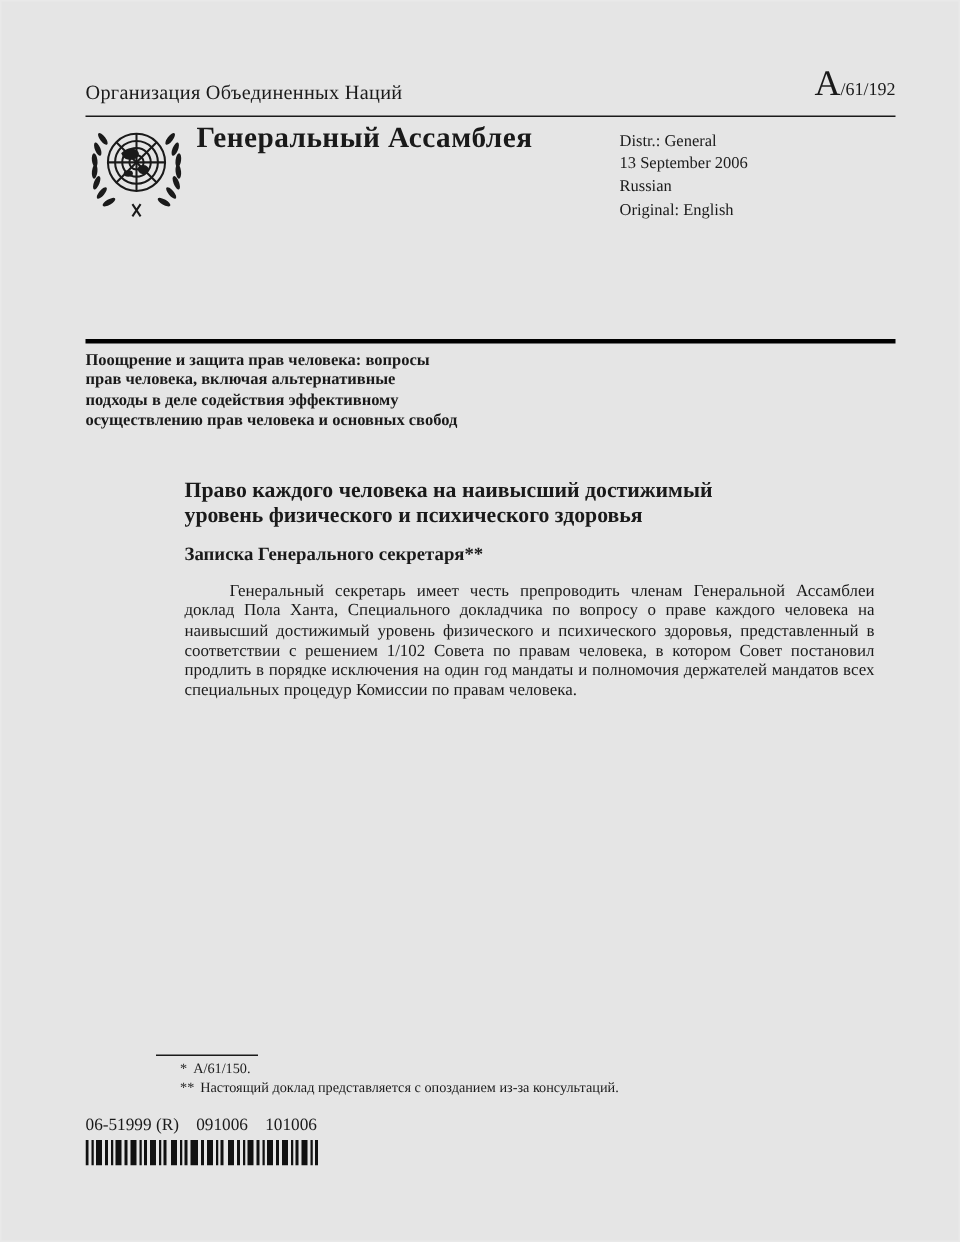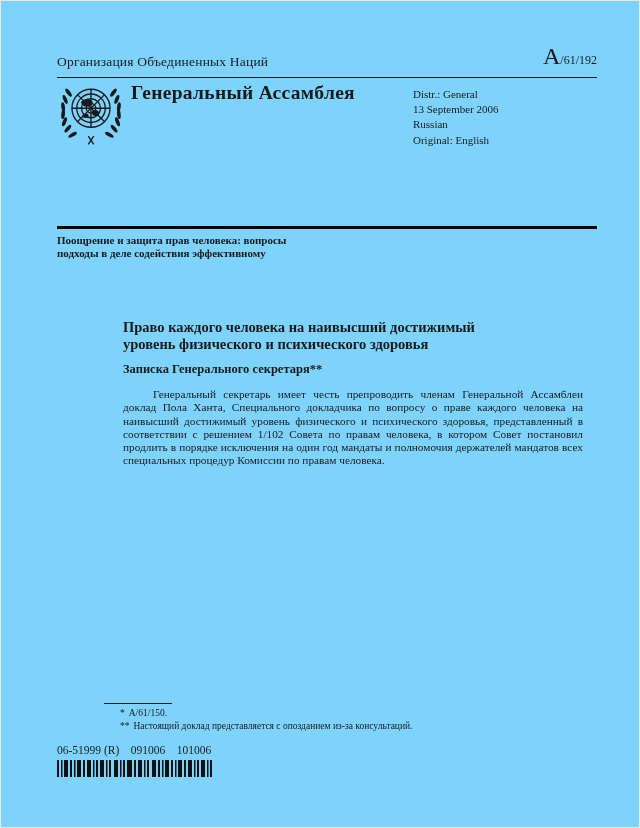--- a/index.html
+++ b/index.html
@@ -6,21 +6,21 @@
   html, body { background: #ffffff; }
   body {
     width: 640px; height: 828px;
     font-family: "Liberation Serif", serif;
     color: #1a1a1a;
     position: relative;
     overflow: hidden;
   }
   .page {
     position: absolute; inset: 0;
-    background: #7dd3fc;
+    background: #e5e5e5;
     border: 1px solid #e9e9e9;
     padding-left: 13px;
   }
   .org-name {
     position: absolute; left: 56px; top: 53px;
     font-size: 13.5px; letter-spacing: 0.2px;
   }
   .doc-symbol {
     position: absolute; right: 42px; top: 42px;
     white-space: nowrap;
@@ -137,21 +137,23 @@
     <div>Distr.: General</div>
     <div>13 September 2006</div>
     <div>Russian</div>
     <div>Original: English</div>
   </div>
 
   <div class="rule-thick"></div>
 
   <div class="session">
     <div class="bold">Поощрение и защита прав человека: вопросы</div>
+    <div class="bold">прав человека, включая альтернативные</div>
     <div class="bold">подходы в деле содействия эффективному</div>
+    <div class="bold">осуществлению прав человека и основных свобод</div>
   </div>
 
   <div class="doc-title">
     <div>Право каждого человека на наивысший достижимый</div>
     <div>уровень физического и психического здоровья</div>
   </div>
 
   <div class="note-heading">Записка Генерального секретаря**</div>
 
   <div class="body-paragraph">Генеральный секретарь имеет честь препроводить членам Генеральной Ассамблеи доклад Пола Ханта, Специального докладчика по вопросу о праве каждого человека на наивысший достижимый уровень физического и психического здоровья, представленный в соответствии с решением 1/102 Совета по правам человека, в котором Совет постановил продлить в порядке исключения на один год мандаты и полномочия держателей мандатов всех специальных процедур Комиссии по правам человека.</div>

